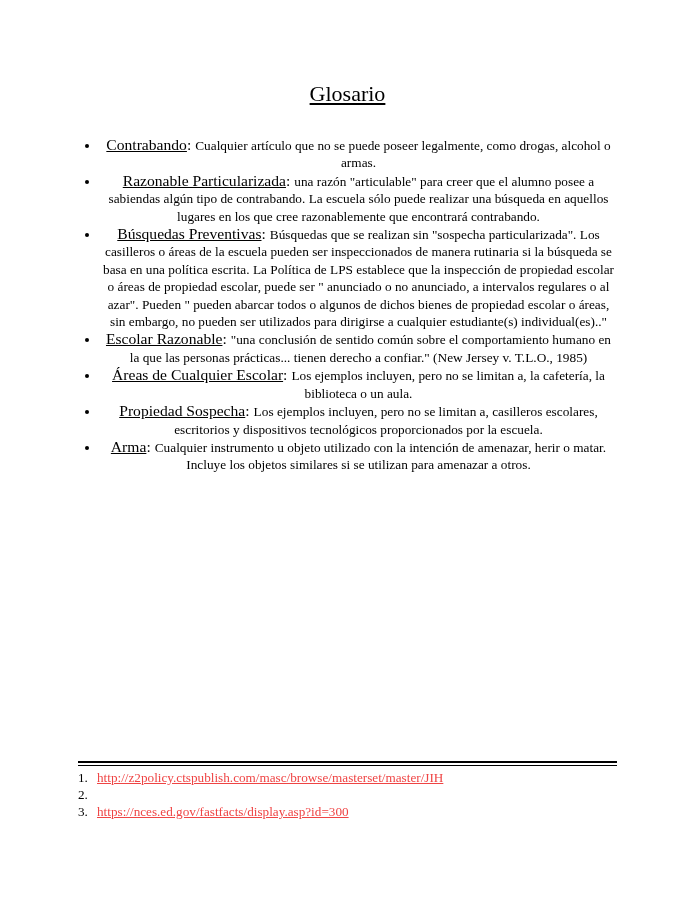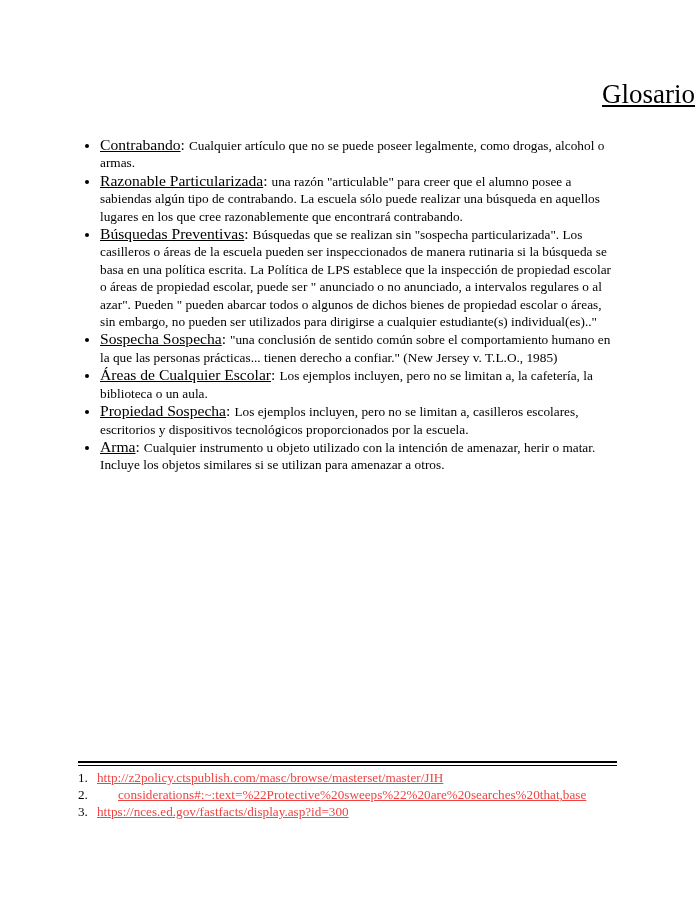--- a/index.html
+++ b/index.html
@@ -12,30 +12,31 @@
     width: 695px;
     height: 900px;
     background: #ffffff;
     color: #000000;
     font-family: "Liberation Serif", "DejaVu Serif", serif;
     overflow: hidden;
   }
   .doc-title {
     margin: 0;
     padding-top: 76px;
-    font-size: 27px;
+    font-size: 22px;
     line-height: 36px;
     font-weight: 400;
-    text-align: right;
+    text-align: center;
     text-decoration: underline;
   }
   ul.glossary {
     margin: 24px 78px 4px 78px;
     padding: 0 0 0 22px;
     list-style: disc outside;
+    text-align: center;
   }
   ul.glossary li {
     font-size: 13.3px;
     line-height: 17.4px;
     margin: 0;
     padding: 0;
   }
   .term {
     font-size: 15.6px;
     text-decoration: underline;
@@ -92,21 +93,21 @@
     <li>
       <span class="term">Contrabando</span><span class="term-sep">:</span><span class="definition">Cualquier artículo que no se puede poseer legalmente, como drogas, alcohol o armas.</span>
     </li>
     <li>
       <span class="term">Razonable Particularizada</span><span class="term-sep">:</span><span class="definition">una razón "articulable" para creer que el alumno posee a sabiendas algún tipo de contrabando. La escuela sólo puede realizar una búsqueda en aquellos lugares en los que cree razonablemente que encontrará contrabando.</span>
     </li>
     <li>
       <span class="term">Búsquedas Preventivas</span><span class="term-sep">:</span><span class="definition">Búsquedas que se realizan sin "sospecha particularizada". Los casilleros o áreas de la escuela pueden ser inspeccionados de manera rutinaria si la búsqueda se basa en una política escrita. La Política de LPS establece que la inspección de propiedad escolar o áreas de propiedad escolar, puede ser " anunciado o no anunciado, a intervalos regulares o al azar". Pueden " pueden abarcar todos o algunos de dichos bienes de propiedad escolar o áreas, sin embargo, no pueden ser utilizados para dirigirse a cualquier estudiante(s) individual(es).."</span>
     </li>
     <li>
-      <span class="term">Sospecha Sospecha</span><span class="term-sep">:</span><span class="definition">"una conclusión de sentido común sobre el comportamiento humano en la que las personas prácticas... tienen derecho a confiar." (New Jersey v. T.L.O., 1985)</span>
+      <span class="term">Escolar Razonable</span><span class="term-sep">:</span><span class="definition">"una conclusión de sentido común sobre el comportamiento humano en la que las personas prácticas... tienen derecho a confiar." (New Jersey v. T.L.O., 1985)</span>
     </li>
     <li>
       <span class="term">Áreas de Cualquier Escolar</span><span class="term-sep">:</span><span class="definition">Los ejemplos incluyen, pero no se limitan a, la cafetería, la biblioteca o un aula.</span>
     </li>
     <li>
       <span class="term">Propiedad Sospecha</span><span class="term-sep">:</span><span class="definition">Los ejemplos incluyen, pero no se limitan a, casilleros escolares, escritorios y dispositivos tecnológicos proporcionados por la escuela.</span>
     </li>
     <li>
       <span class="term">Arma</span><span class="term-sep">:</span><span class="definition">Cualquier instrumento u objeto utilizado con la intención de amenazar, herir o matar. Incluye los objetos similares si se utilizan para amenazar a otros.</span>
     </li>
@@ -117,21 +118,20 @@
     <ol class="fn-list">
       <li>
         <span class="fn-num">1.</span>
         <a class="fn-link" href="#">
             <span>http://z2policy.ctspublish.com/masc/browse/masterset/master/JIH</span>
           </a>
       </li>
       <li>
         <span class="fn-num">2.</span>
         <a class="fn-link" href="#">
-            <span class="cont">considerations#:~:text=%22Protective%20sweeps%22%20are%20searches%20that,base</span>
           </a>
       </li>
       <li>
         <span class="fn-num">3.</span>
         <a class="fn-link" href="#">
             <span>https://nces.ed.gov/fastfacts/display.asp?id=300</span>
           </a>
       </li>
     </ol>
   </div>

